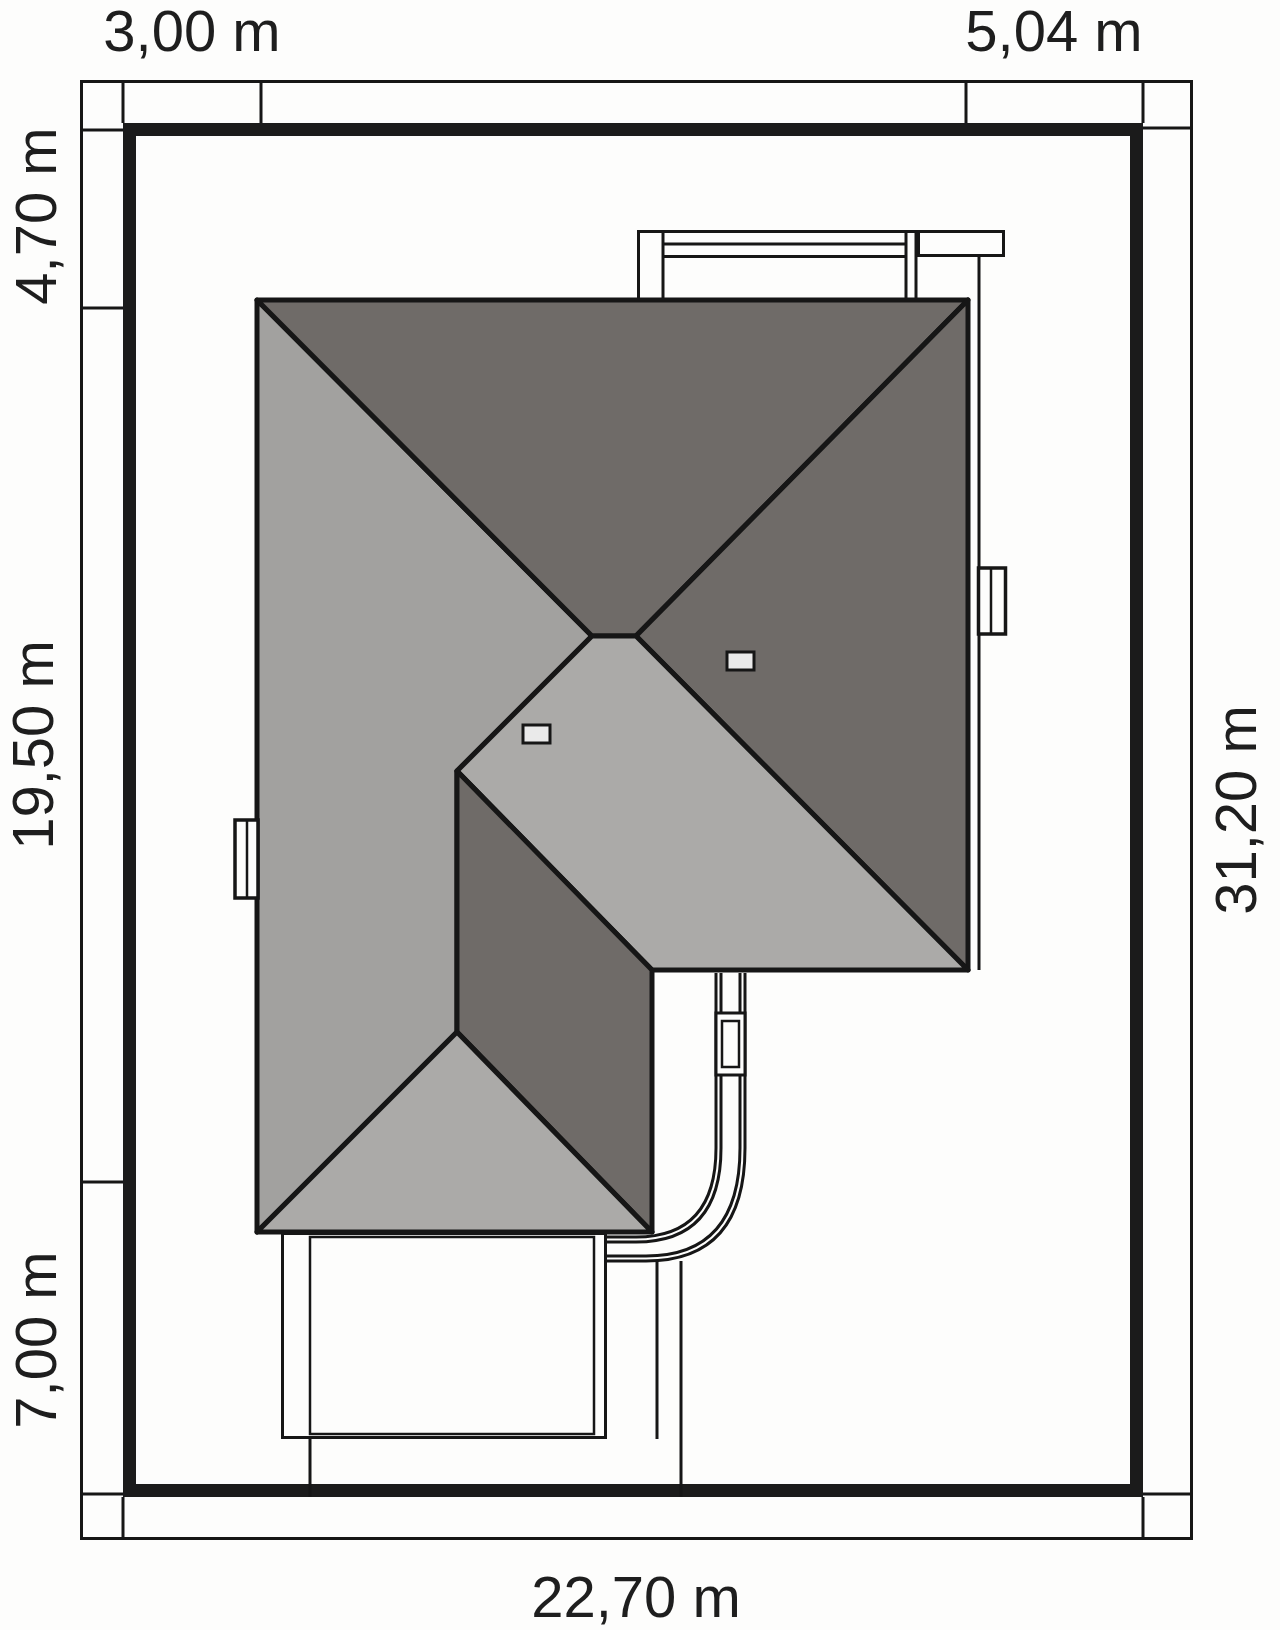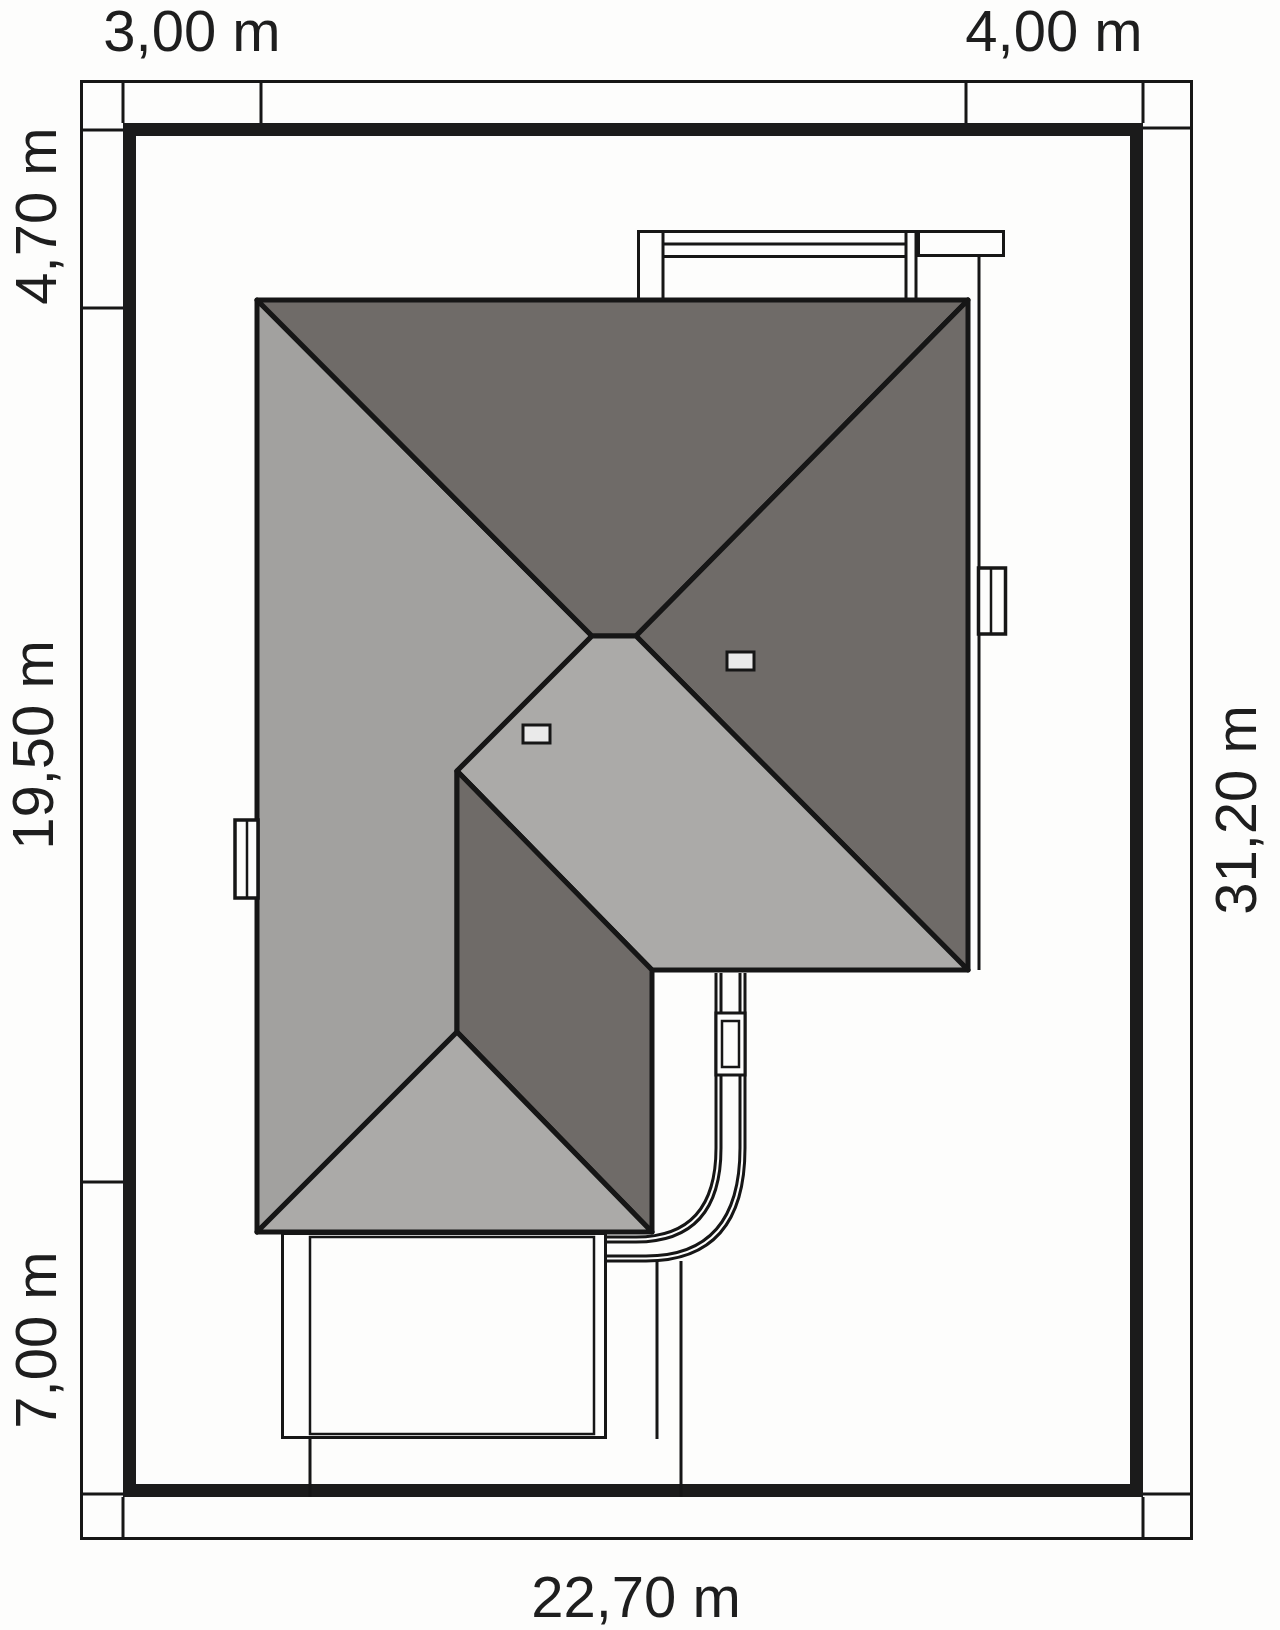--- a/index.html
+++ b/index.html
@@ -72,21 +72,21 @@
       <rect x="727" y="652" width="27" height="18" stroke-width="3" fill="#eaeaea" stroke="#161616"></rect>
       <rect x="523" y="725" width="27" height="18" stroke-width="3" fill="#eaeaea" stroke="#161616"></rect>
       <rect x="235" y="820" width="23" height="78" stroke-width="3.5" fill="#fdfdfc" stroke="#161616"></rect>
       <path d="M247,820V898" fill="none" stroke-width="2.5" stroke="#161616"></path>
       <rect x="978.5" y="568" width="27" height="66" stroke-width="3.5" fill="#fdfdfc" stroke="#161616"></rect>
       <path d="M991,568V634" fill="none" stroke-width="2.5" stroke="#161616"></path>
     </g>
   </svg>
 
   <div class="lbl" id="lt1">3,00 m</div>
-  <div class="lbl" id="lt3">4,00 m</div>
+  <div class="lbl" id="lt3">5,04 m</div>
 
   <div class="lbl rot" id="ll1">4,70 m</div>
   <div class="lbl rot" id="ll2">19,50 m</div>
   <div class="lbl rot" id="ll3">7,00 m</div>
 
   <div class="lbl rot" id="lr1">31,20 m</div>
 
   <div class="lbl" id="lb1">22,70 m</div>
 </div>
 

